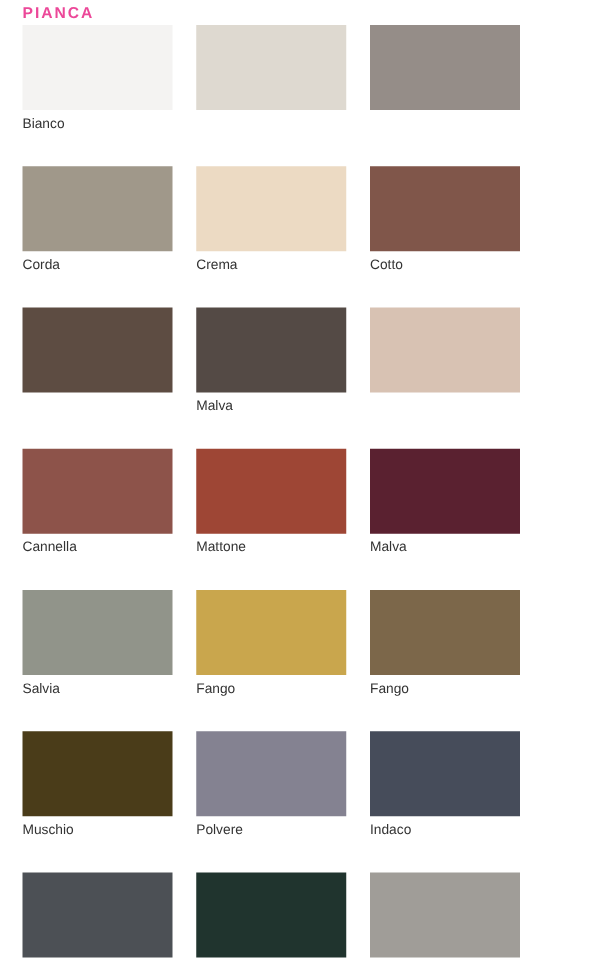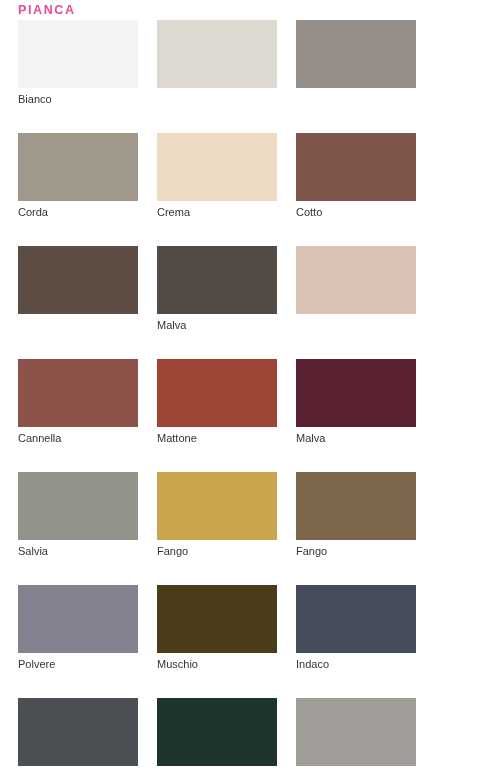--- a/index.html
+++ b/index.html
@@ -118,26 +118,26 @@
       </div>
       <div class="swatch-cell">
         <div class="swatch-chip" style="background-color: rgb(201, 166, 77);"></div>
         <div class="swatch-label">Fango</div>
       </div>
       <div class="swatch-cell">
         <div class="swatch-chip" style="background-color: rgb(124, 103, 74);"></div>
         <div class="swatch-label">Fango</div>
       </div>
       <div class="swatch-cell">
+        <div class="swatch-chip" style="background-color: rgb(74, 60, 25);"></div>
+        <div class="swatch-label">Muschio</div>
+      </div>
+      <div class="swatch-cell">
         <div class="swatch-chip" style="background-color: rgb(132, 130, 145);"></div>
         <div class="swatch-label">Polvere</div>
-      </div>
-      <div class="swatch-cell">
-        <div class="swatch-chip" style="background-color: rgb(74, 60, 25);"></div>
-        <div class="swatch-label">Muschio</div>
       </div>
       <div class="swatch-cell">
         <div class="swatch-chip" style="background-color: rgb(70, 76, 90);"></div>
         <div class="swatch-label">Indaco</div>
       </div>
       <div class="swatch-cell">
         <div class="swatch-chip" style="background-color: rgb(76, 80, 85);"></div>
       </div>
       <div class="swatch-cell">
         <div class="swatch-chip" style="background-color: rgb(32, 52, 46);"></div>

